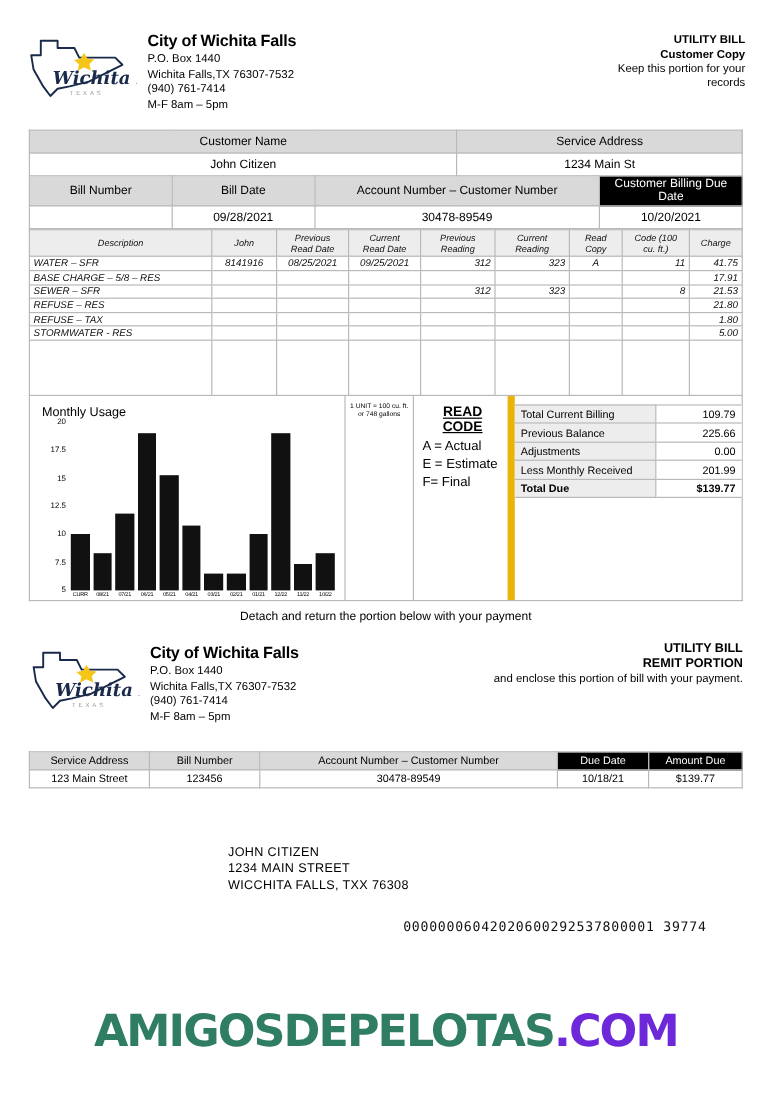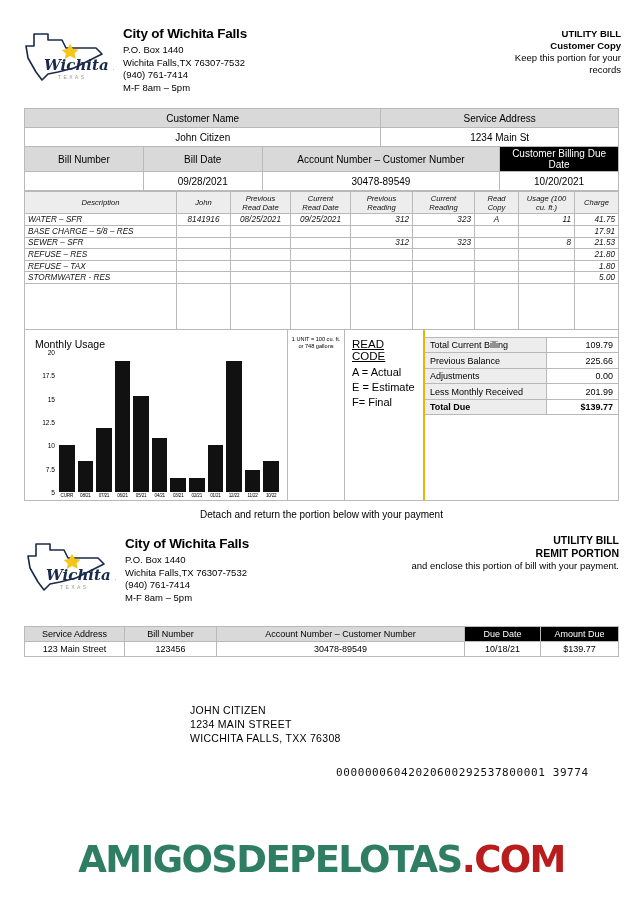--- a/index.html
+++ b/index.html
@@ -57,24 +57,24 @@
   .ytick { position:absolute; right:100%; margin-right:4px; font-size:6.6px; transform:translateY(-50%); white-space:nowrap; }
   .bars { position:absolute; left:0; right:0; bottom:0; top:0; display:flex; align-items:flex-end; gap:3px; }
   .bar-col { flex:1; display:flex; flex-direction:column; justify-content:flex-end; height:100%; }
   .bar { background:#111; width:100%; }
   .xlabels { display:flex; gap:3px; margin-left:26px; margin-right:4px; margin-top:1px; }
   .xlab { flex:1; font-size:4.6px; text-align:center; letter-spacing:-0.2px; white-space:nowrap; }
 
   .unit-note { width:58px; flex:0 0 58px; border-left:1px solid #b9b9b9; border-right:1px solid #b9b9b9;
                font-size:5.6px; text-align:center; padding:6px 2px; line-height:7.5px; }
   .readcode { width:78px; flex:0 0 78px; padding:8px 4px 0 7px; }
-  .readcode .rc-title { font-size:11.5px; font-weight:normal; text-decoration:underline; margin-bottom:3px; }
+  .readcode .rc-title { font-size:11.5px; font-weight:bold; text-decoration:underline; margin-bottom:3px;text-align:center; }
   .readcode .rc-line { font-size:11px; line-height:15px; }
 
-  .summary { flex:1; border-left:2px solid #eab308; padding-top:7px; }
+  .summary { flex:1; border-left:6px solid #eab308; padding-top:7px; }
   .sum-tbl { width:100%; table-layout:fixed; border-collapse:collapse; }
   .sum-tbl td { font-size:9px; height:15.5px; padding:0 5px; border:1px solid #b9b9b9; background:#ededed; }
   .sum-tbl td.lbl { border-left:none; }
   .sum-tbl td.val { text-align:right; width:72px; border-right:none; background:#fff; }
   .sum-tbl tr.total td { font-weight:bold; }
 
   .detach { width:595px; margin:8px auto 0 auto; text-align:center; font-size:10px; }
 
   
   .remit-header { display:flex; align-items:flex-start; width:595px; margin:12px auto 0 auto; }
@@ -88,21 +88,21 @@
   .bold { font-weight:bold; }
 
   .mail-block { margin:46px 0 0 190px; font-size:10.5px; line-height:14px; letter-spacing:0.3px; }
   .barcode-num { position:absolute; left:336px; top:766px; font-family:"DejaVu Sans Mono", monospace;
                  font-size:11px; letter-spacing:0.6px; color:#111; }
 
   .watermark { position:absolute; left:0; right:0; top:838px; text-align:center;
                font-family:"DejaVu Sans", sans-serif; font-weight:bold; font-size:37px;
                letter-spacing:-1.6px; }
   .wm-a { color:#2f7d63; }
-  .wm-b { color:#b91c1c; }
+  .wm-b { color:#6d28d9; }
 </style>
 </head>
 <body>
 
 <div class="page">
 
   <div class="top-header">
     <div class="logo-cell">
       <svg class="logo-svg" width="92" height="58" viewBox="0 0 92 58">
         <path d="M12 6 L12 18 L4 18 L6 30 L14 44 L20 52 L26 46 L36 44 L52 40 L72 30 L80 26 L74 20 L44 20 L40 12 L26 12 L26 6 Z" fill="none" stroke="#1a2a4a" stroke-width="1.6" stroke-linejoin="round"></path>
@@ -169,21 +169,21 @@
         <th style="width:62px">
           <span>Previous</span><br><span>Reading</span>
         </th>
         <th style="width:62px">
           <span>Current</span><br><span>Reading</span>
         </th>
         <th style="width:44px">
           <span>Read</span><br><span>Copy</span>
         </th>
         <th style="width:56px">
-          <span>Usage (100</span><br><span>cu. ft.)</span>
+          <span>Code (100</span><br><span>cu. ft.)</span>
         </th>
         <th>
           <span>Charge</span>
         </th>
       </tr>
     </thead>
     <tbody>
       <tr>
         <td class="td-l">WATER – SFR</td>
         <td class="td-c">8141916</td>

